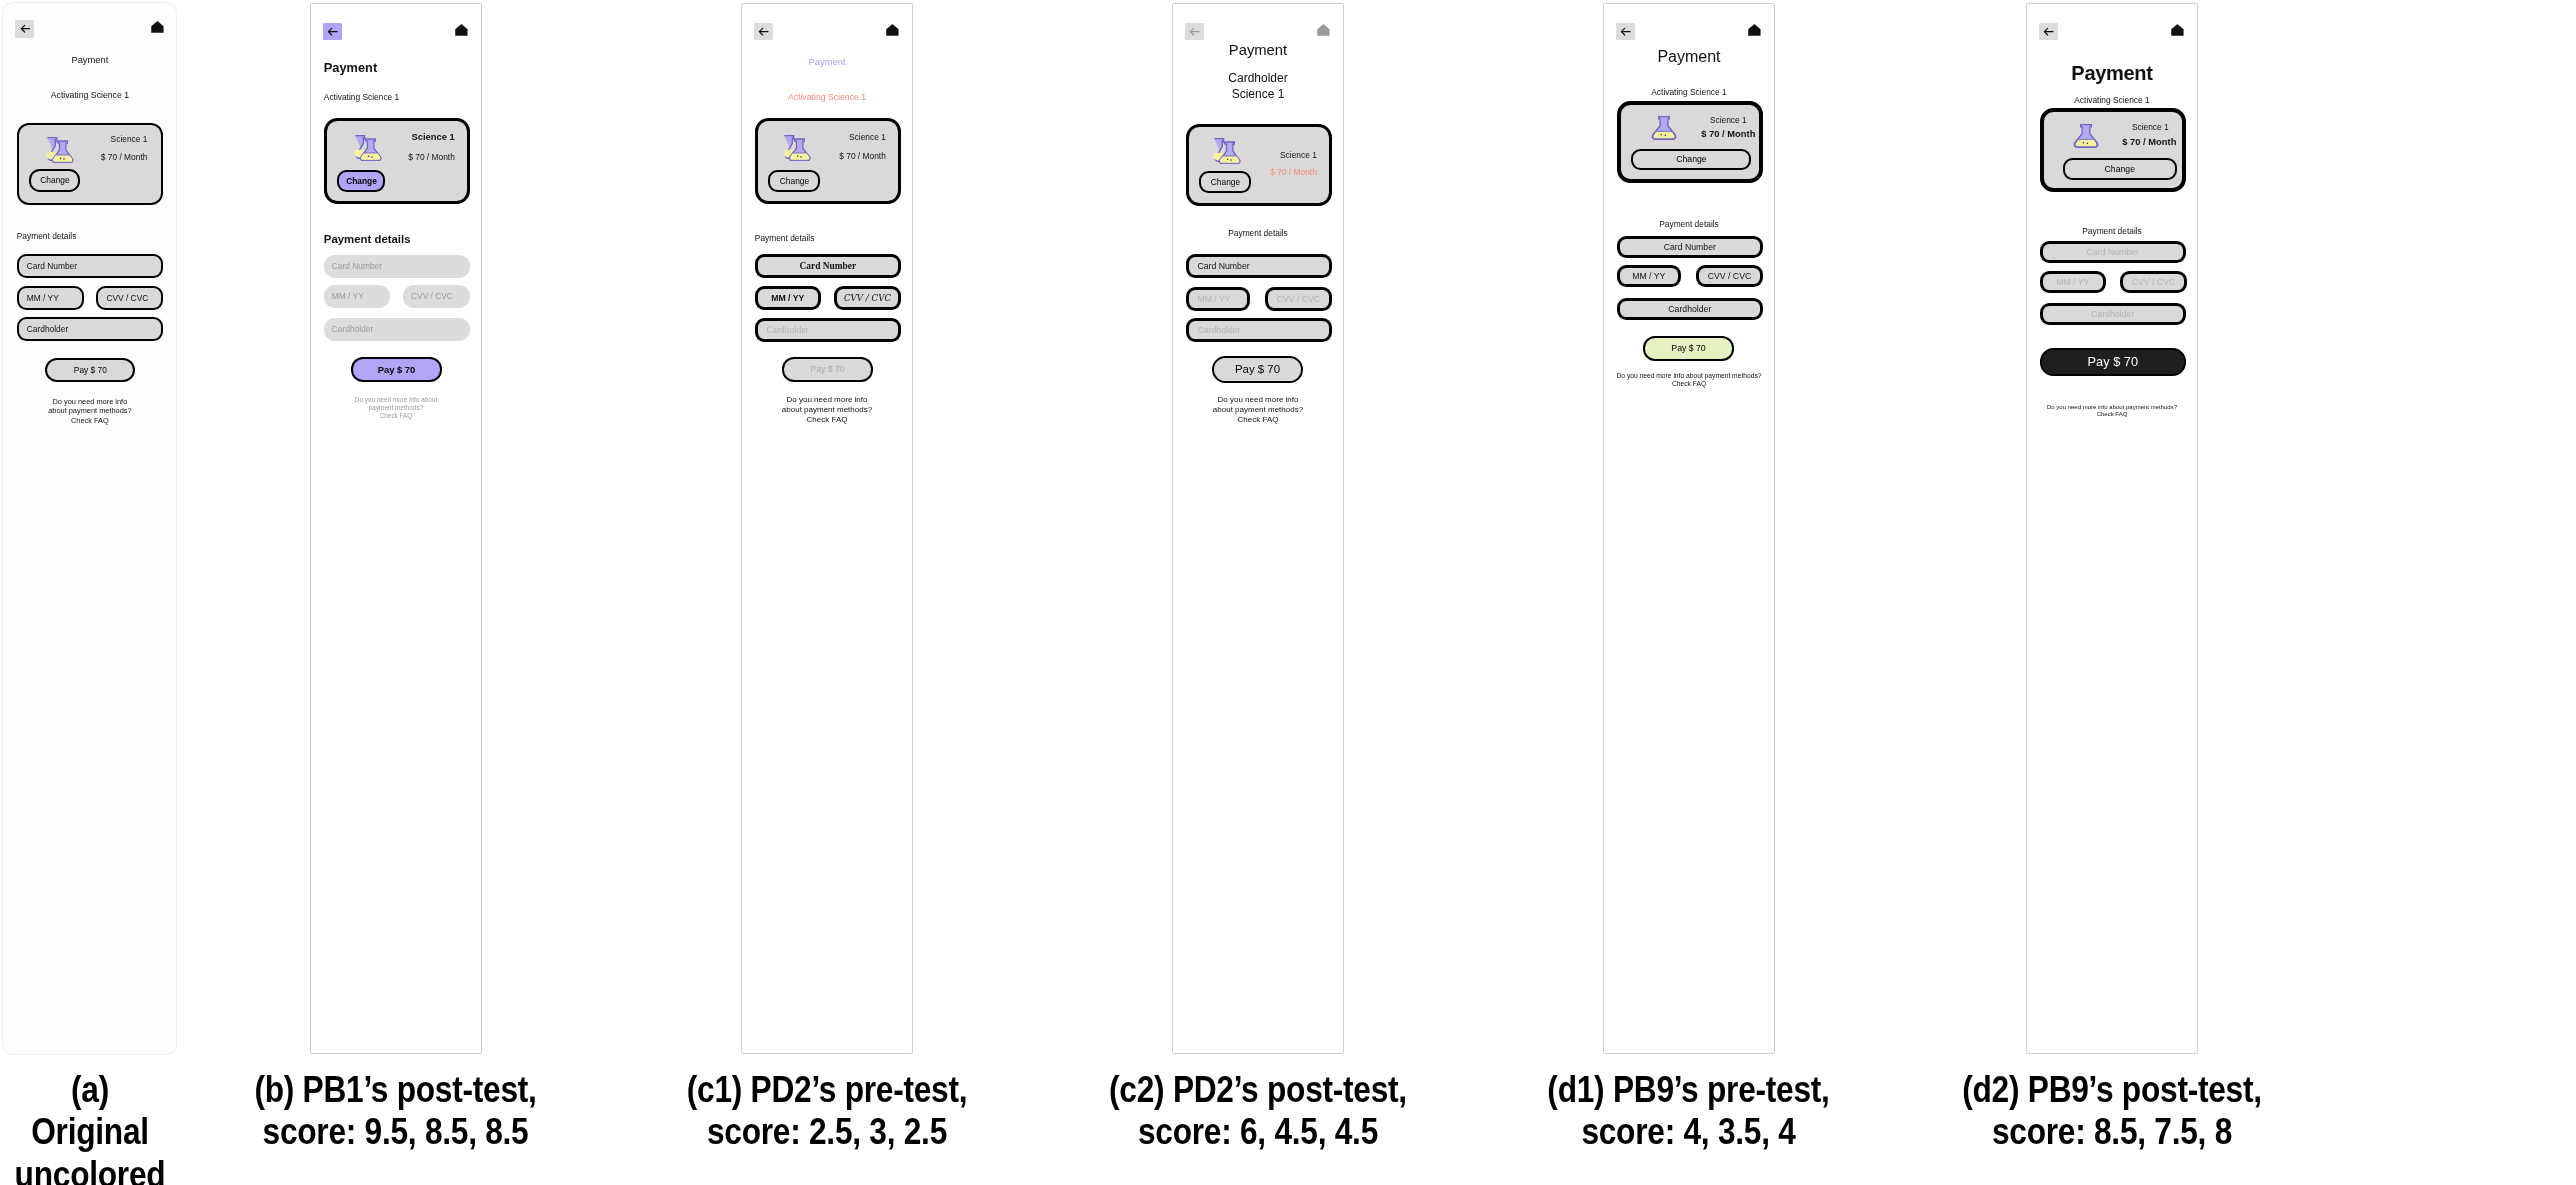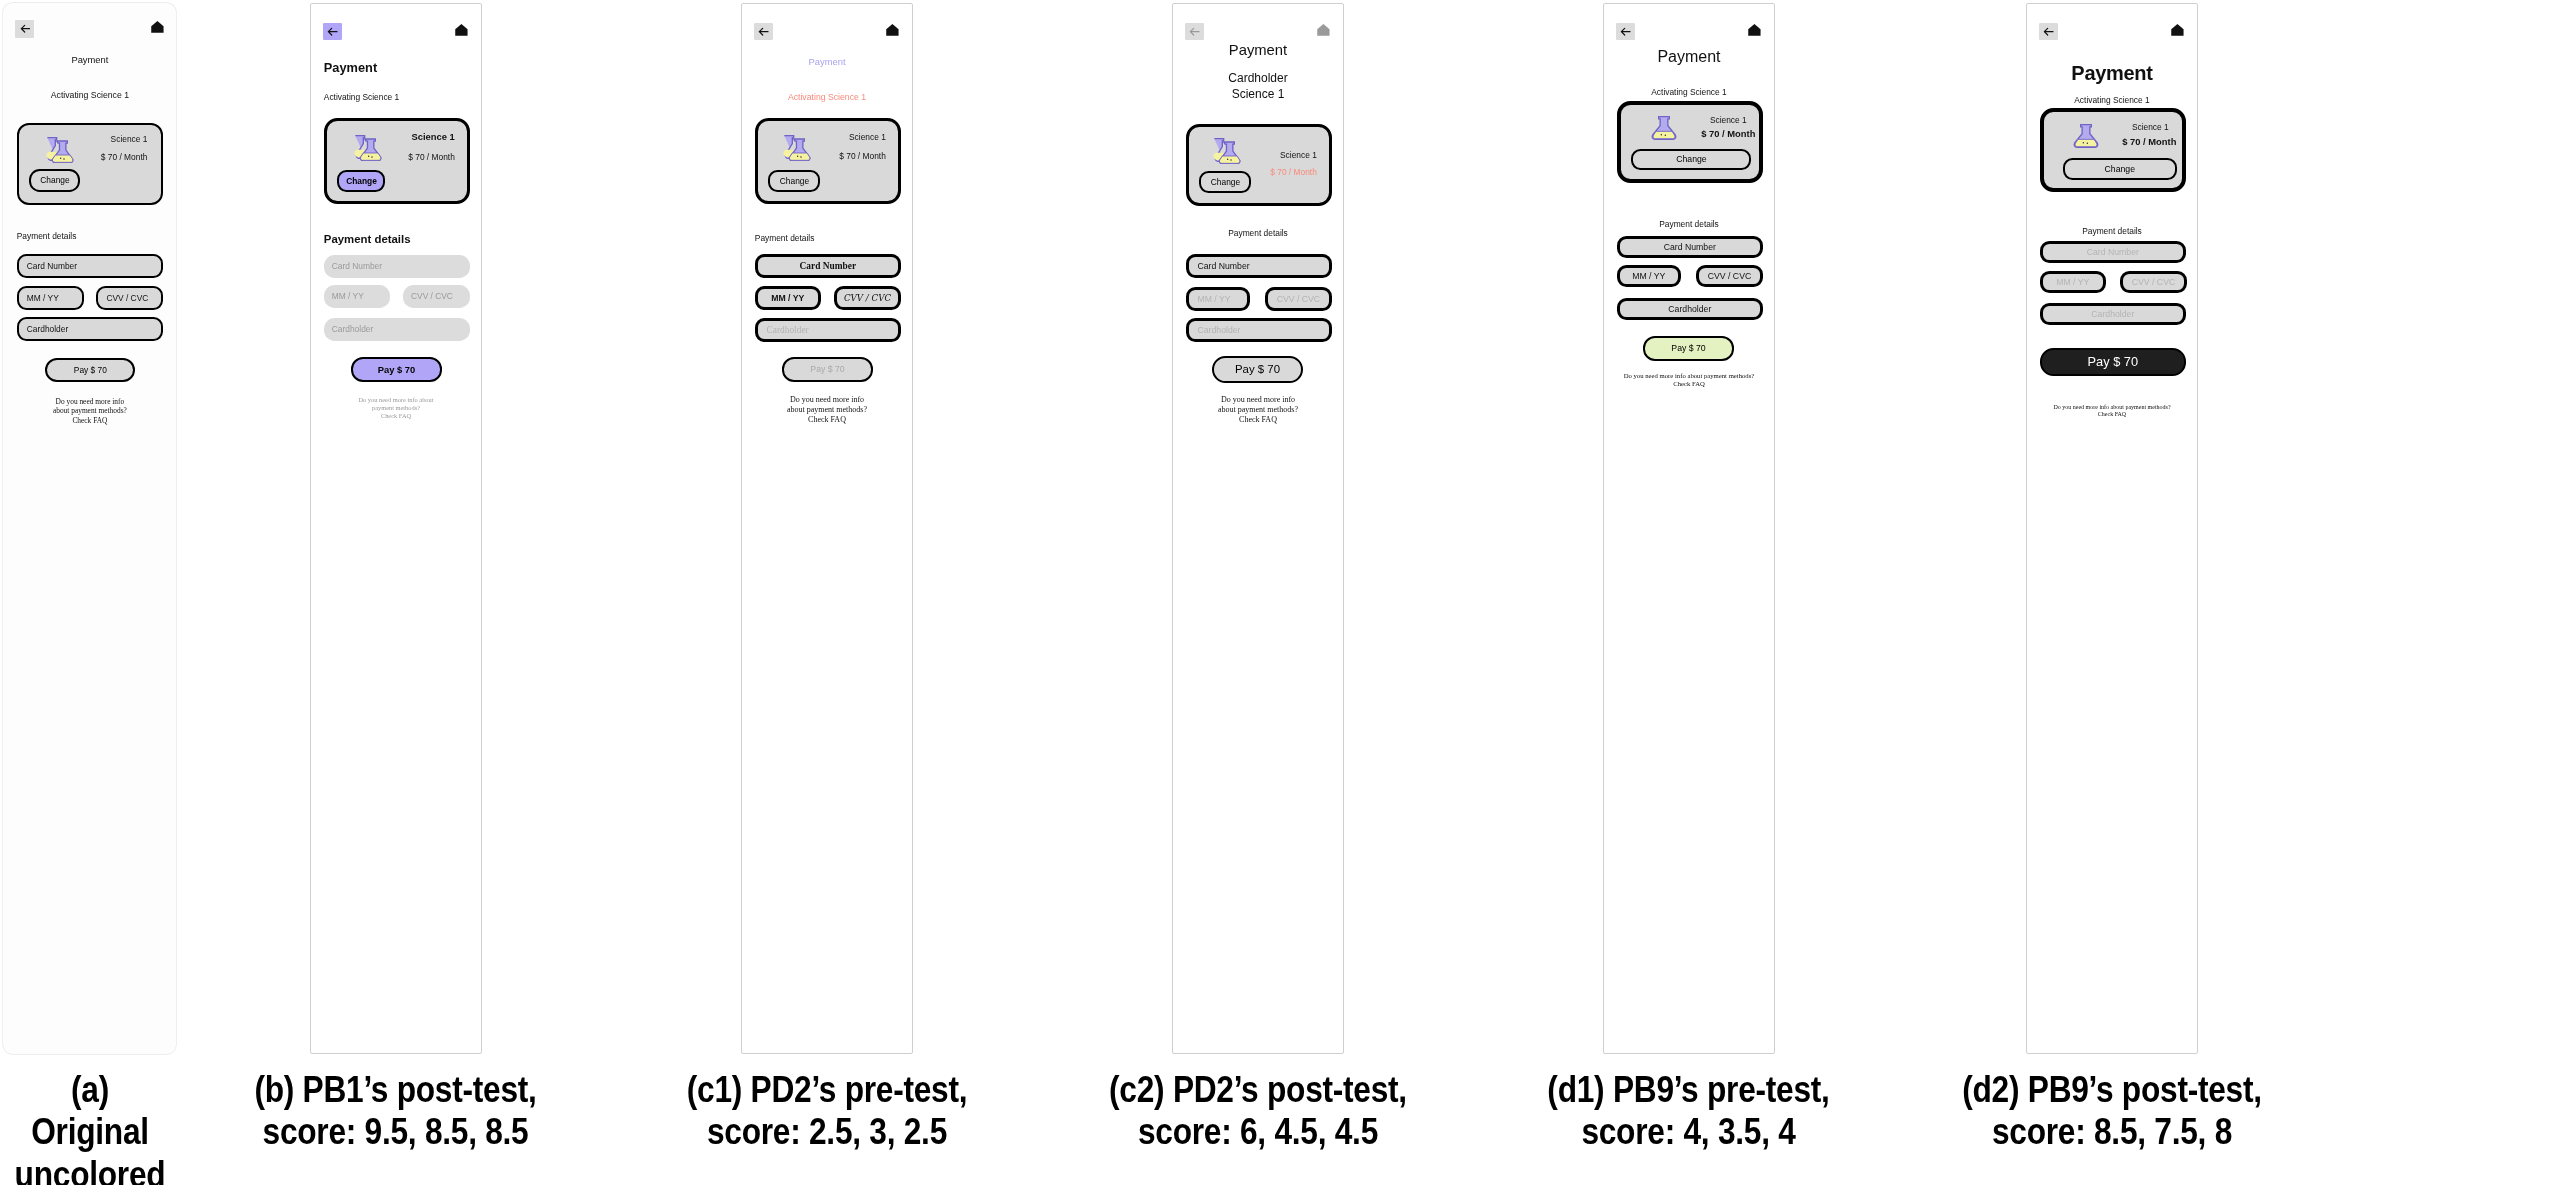--- a/index.html
+++ b/index.html
@@ -85,21 +85,21 @@
     background: #d9d9d9;
   }
   .changebtn {
     border: 2.7px solid #000;
     border-radius: 10.7px;
     display: flex;
     align-items: center;
     justify-content: center;
     background: #d9d9d9;
   }
-  .faq { line-height: 1.28; font-family: Liberation Serif, serif; }
+  .faq { line-height: 1.28; }
 
   
   #pa { width: 173px; height: 1051px; background:#fdfdfd; border-radius: 9.4px;
         box-shadow: 0 0 0 0.7px #e8e8e8; }
   #pa .topbar { position:absolute; top:17.5px; left:12px; right:12px; }
   #pa .backbtn { width:19px; height:17.5px; border-radius:1.3px; }
   #pa .title { position:absolute; top:51px; width:100%; text-align:center; font-size:9.4px; color:#111; }
   #pa .sub   { position:absolute; top:87px; width:100%; text-align:center; font-size:8.7px; color:#111; }
   #pa .card  { position:absolute; top:120px; left:13.4px; width:146px; height:82px; border-width:2.7px; border-radius:12px; }
   #pa .flask { position:absolute; left:23px; top:10.7px; }

